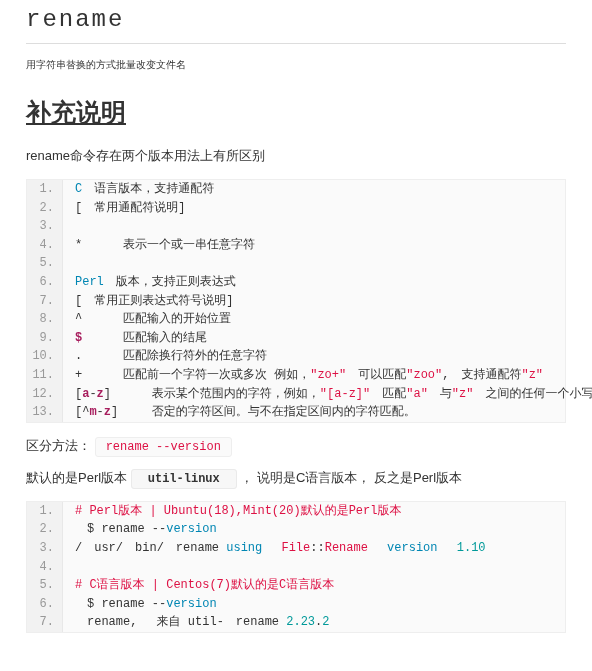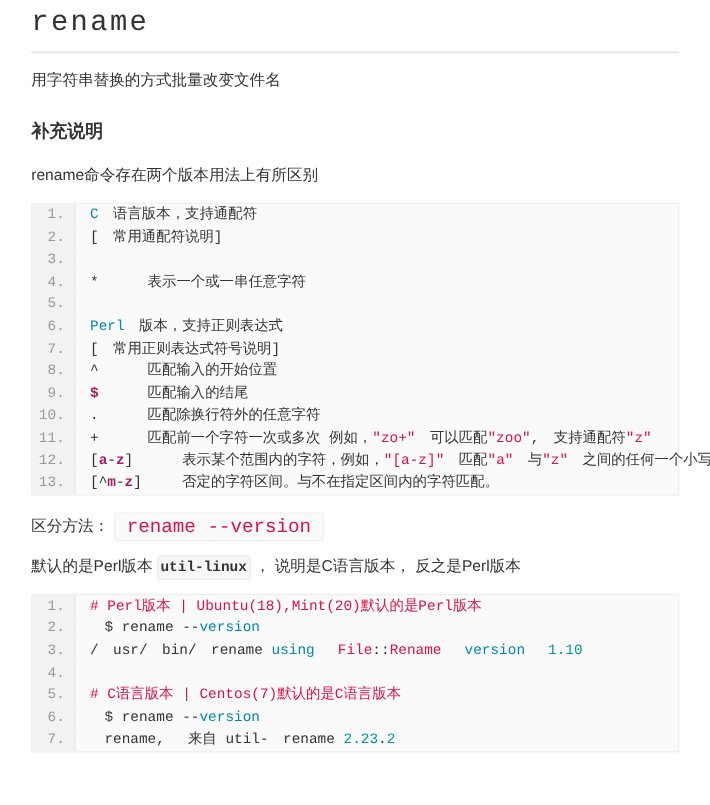--- a/index.html
+++ b/index.html
@@ -18,26 +18,27 @@
     font-weight: normal;
     letter-spacing: 2px;
     color: #333;
     margin: 6px 0 10px 0;
   }
   .hr {
     border: none;
     border-bottom: 1px solid #ddd;
     margin: 0 0 14px 0;
   }
-  p.desc { margin: 10px 0 22px 0; font-size: 13px; color: #333; }
+  p.desc { margin: 10px 0 22px 0; font-size: 10px; color: #333; }
   h2.section {
-    font-size: 15px;
+    font-size: 25px;
     font-weight: bold;
     margin: 24px 0 18px 0;
     color: #333;
+    text-decoration: underline;
   }
   p.body { margin: 12px 0; font-size: 13px; color: #333; }
   .codeblock {
     background: #fafafa;
     border: 1px solid #eee;
     margin: 14px 0;
     font-family: Consolas, "Courier New", monospace;
     font-size: 12px;
     line-height: 1.55;
   }
@@ -65,30 +66,30 @@
   .tok-str  { color: #d14; }       
   .tok-mark { color: #a71d5d; font-weight: bold; }
   .tok-red  { color: #d14; }       
   .tok-num  { color: #009999; text-align: right; }
   code.inline {
     font-family: Consolas, "Courier New", monospace;
     font-size: 12px;
     background: #f7f7f7;
     border: 1px solid #eaeaea;
     border-radius: 3px;
-    padding: 2px 2px;
+    padding: 2px 16px;
   }
   .pill {
     display: inline-block;
     background: #fafafa;
     border: 1px solid #eee;
     border-radius: 3px;
     padding: 2px 10px;
     font-family: Consolas, "Courier New", monospace;
-    font-size: 16px;
+    font-size: 12px;
     color: #d14;
     vertical-align: middle;
   }
   .bold { font-weight: bold; }
 </style>
 </head>
 <body>
 
 <h1 class="title">rename</h1>
 <hr class="hr">

